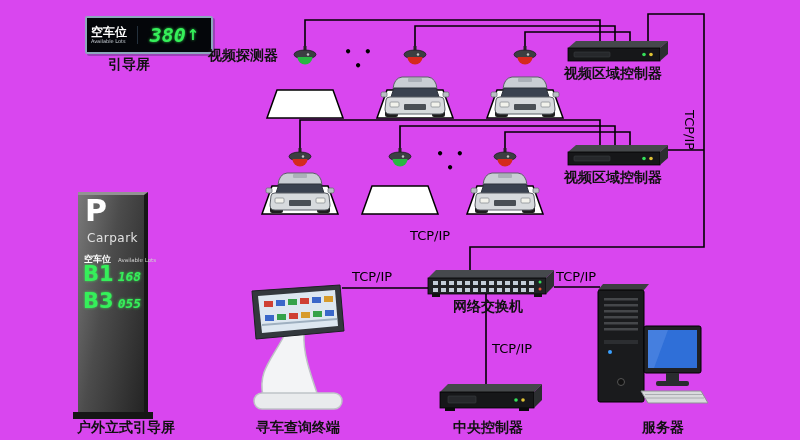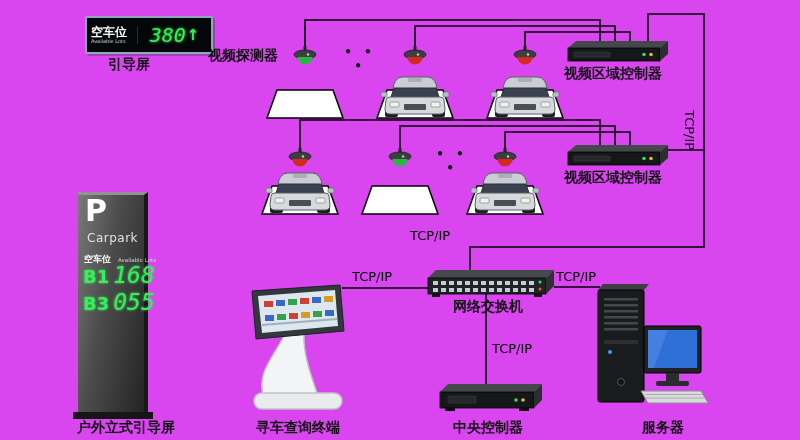--- a/index.html
+++ b/index.html
@@ -14,39 +14,39 @@
   .dots{font-size:12px;font-weight:bold;color:#000;letter-spacing:4px;text-align:center;}
 
   
   .led-display{left:85px;top:16px;width:124px;height:34px;background:#04060a;
     border:2px solid #8ea7bd;border-radius:2px;box-shadow:2px 2px 0 rgba(40,60,80,.35);
     display:flex;align-items:center;}
   .led-display .zone{width:46px;padding-left:4px;border-right:1px solid #24303c;}
   .led-display .zone .t{font-size:12px;font-weight:bold;color:#fff;line-height:12px;}
   .led-display .zone .s{font-size:5px;color:#cfd6dd;line-height:6px;}
   .led-display .val{flex:1;display:flex;align-items:center;justify-content:center;}
-  .led{font-family:"DejaVu Sans Mono",monospace;font-style:italic;font-weight:normal;
+  .led{font-family:"DejaVu Sans Mono",monospace;font-style:italic;font-weight:bold;
        color:#35f05a;text-shadow:0 0 3px rgba(60,255,90,.8);}
   .led-display .val .num{font-size:20px;}
   .led-display .val .arrow{font-size:15px;font-weight:bold;color:#35f05a;font-style:normal;
        text-shadow:0 0 3px rgba(60,255,90,.8);margin-left:1px;}
 
   
   .pillar{left:78px;top:192px;width:70px;height:222px;
     background:linear-gradient(100deg,#7a7a7a 0%,#4c4c4c 42%,#242424 100%);
     border-top:3px solid #939393;border-right:4px solid #171717;box-sizing:border-box;}
   .pillar .pletter{position:absolute;left:7px;top:-2px;font-size:30px;font-weight:bold;color:#fff;}
   .pillar .pname{position:absolute;left:9px;top:36px;font-size:12px;color:#e3e3e3;letter-spacing:.5px;}
   .pillar .avail{position:absolute;left:6px;top:52px;white-space:nowrap;}
   .pillar .avail .t{font-size:9px;font-weight:bold;color:#fff;}
   .pillar .avail .s{font-size:5.5px;color:#cfcfcf;margin-left:2px;}
   .pillar .rows{position:absolute;left:5px;top:67px;}
   .pillar .prow{height:27px;display:flex;align-items:baseline;}
-  .pillar .prow .z{font-size:18px;font-weight:bold;color:#35f05a;text-shadow:0 0 3px rgba(60,255,90,.7);}
-  .pillar .prow .c{margin-left:4px;font-size:23px;}
+  .pillar .prow .z{font-size:21px;font-weight:bold;color:#35f05a;text-shadow:0 0 3px rgba(60,255,90,.7);}
+  .pillar .prow .c{margin-left:4px;font-size:13px;}
   .pillar-base{left:73px;top:412px;width:80px;height:7px;background:#161616;}
 </style>
 </head>
 <body>
 
 <div class="stage">
 
   <svg width="800" height="440" viewBox="0 0 800 440">
     <defs>
       <g id="car">

